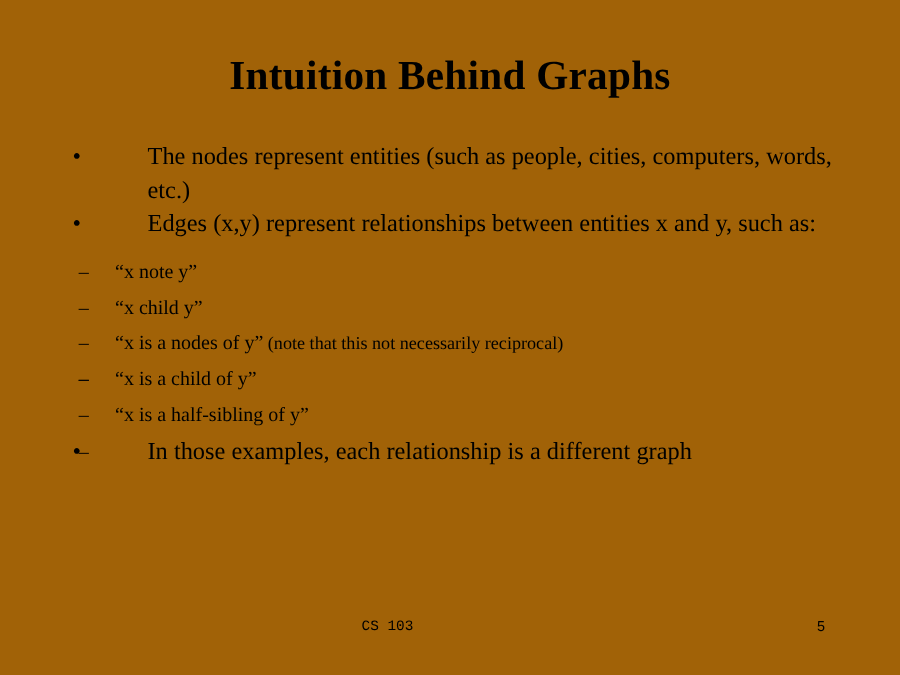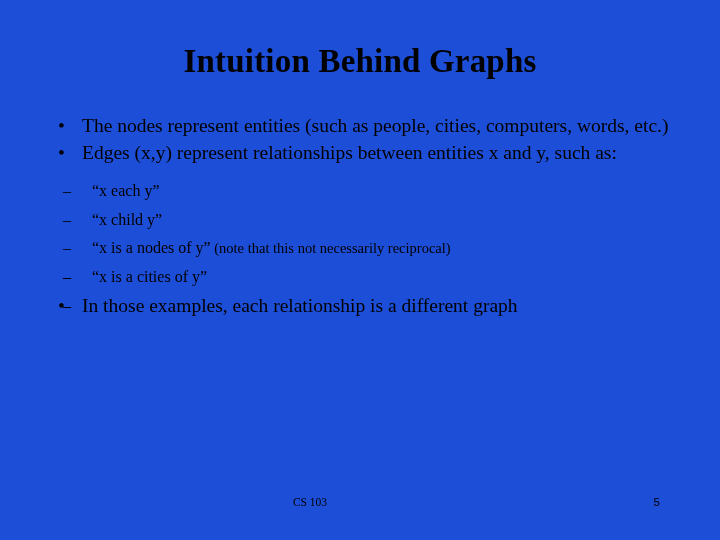--- a/index.html
+++ b/index.html
@@ -13,21 +13,21 @@
     font-family: "Liberation Serif", "DejaVu Serif", serif;
     color: #000000;
     overflow: hidden;
     position: relative;
   }
 
   .slide {
     position: relative;
     width: 720px;
     height: 540px;
-    background: #1d4ed8;
+    background: #a16207;
   }
 
   
   .slide-title {
     position: absolute;
     left: 0;
     top: 41px;
     width: 720px;
     text-align: center;
     font-family: "Liberation Serif", "DejaVu Serif", serif;
@@ -64,20 +64,21 @@
     position: absolute;
     left: 14px;
     top: 0;
     font-size: 19.5px;
     line-height: 27px;
   }
 
   li.bullet1 > .text1 {
     display: block;
     max-width: 600px;
+    margin-left: 36px;
   }
 
   
   li.bullet1 + li.bullet1 {
     margin-top: 0px;
   }
 
   
   ul.level2 {
     list-style: none;
@@ -110,21 +111,21 @@
     margin-top: 14px;
   }
 
   
   .footer-center {
     position: absolute;
     left: 0;
     top: 494px;
     width: 620px;
     text-align: center;
-    font-family: Liberation Serif, serif;
+    font-family: Liberation Mono, monospace;
     font-size: 11.5px;
     line-height: 16px;
     color: #000000;
   }
 
   .footer-page {
     position: absolute;
     left: 0;
     top: 494px;
     width: 720px;
@@ -156,46 +157,46 @@
       <li class="bullet1">
         <span class="marker1">•</span>
         <span class="text1">Edges (x,y) represent relationships between entities x and y, such as:</span>
       </li>
     </ul>
 
     <ul class="level2">
 
       <li class="bullet2">
         <span class="marker2">–</span>
-        <span>“x each y”</span><span class="sub-note"></span>
+        <span>“x note y”</span><span class="sub-note"></span>
       </li>
 
       <li class="bullet2">
         <span class="marker2">–</span>
         <span>“x child y”</span><span class="sub-note"></span>
       </li>
 
       <li class="bullet2">
         <span class="marker2">–</span>
         <span>“x is a nodes of y”</span><span class="sub-note"> (note that this not necessarily reciprocal)</span>
       </li>
 
       <li class="bullet2">
         <span class="marker2">–</span>
         <span class="sub-note"></span>
       </li>
 
       <li class="bullet2">
         <span class="marker2">–</span>
-        <span>“x is a cities of y”</span><span class="sub-note"></span>
-      </li>
-
-      <li class="bullet2">
-        <span class="marker2">–</span>
-        <span class="sub-note"></span>
+        <span>“x is a child of y”</span><span class="sub-note"></span>
+      </li>
+
+      <li class="bullet2">
+        <span class="marker2">–</span>
+        <span>“x is a half-sibling of y”</span><span class="sub-note"></span>
       </li>
 
       <li class="bullet2">
         <span class="marker2">–</span>
         <span class="sub-note"></span>
       </li>
     </ul>
 
     <ul class="level1 last-bullet">
       <li class="bullet1">

